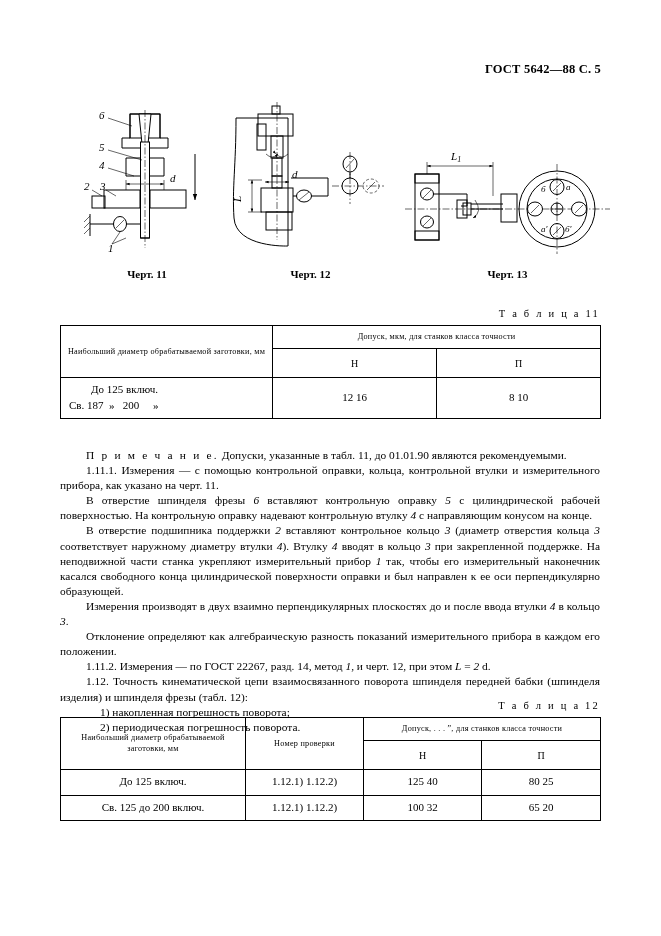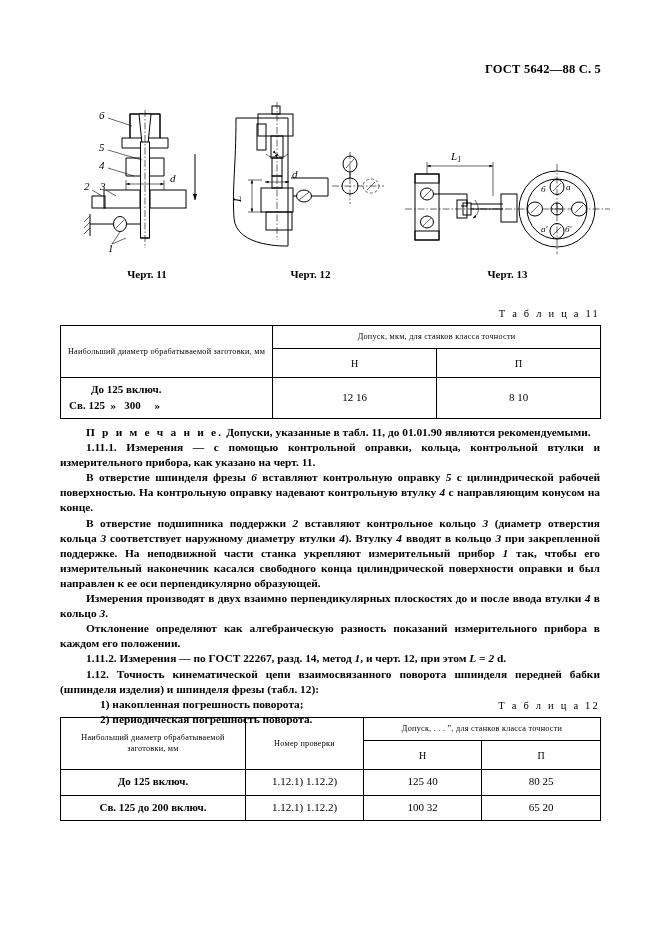--- a/index.html
+++ b/index.html
@@ -109,21 +109,20 @@
     text-align: center;
     font-size: 11px;
     line-height: 1.42;
     padding: 4px 10px 5px;
   }
   table.gost .range-cell {
     font-size: 11px;
     line-height: 1.42;
     padding: 4px 6px 5px;
     text-align: center;
-    font-weight: bold;
   }
   table.gost .range-cell .r-line { display: block; white-space: pre; }
   table.gost .range-cell.lead-in { text-align: left; padding-left: 8px; }
 
   
   table.gost { border-top: 1.9px solid #000; }
   table.gost tr.head-last > td { border-bottom: 1.9px solid #000; }
   table.gost tr.head-first > td { border-top: 1.9px solid #000; margin-top: 44px; }
   table.gost tr:last-child > td { border-bottom: 1px solid #000; }
 
@@ -360,36 +359,36 @@
           <td rowspan="2" class="hdr-cell">Наибольший диаметр обрабатываемой заготовки, мм</td>
           <td colspan="2" class="hdr-cell">Допуск, мкм, для станков класса точности</td>
         </tr>
         <tr class="head-last">
           <td class="cls-cell">Н</td>
           <td class="cls-cell">П</td>
         </tr>
         <tr>
           <td class="range-cell lead-in">
             <span class="r-line">        До 125 включ.</span>
-            <span class="r-line">Св. 125  »   300     »</span>
+            <span class="r-line">Св. 187  »   200     »</span>
           </td>
           <td class="data-cell">
             <span class="r-line">12</span>
             <span class="r-line">16</span>
           </td>
           <td class="data-cell">
             <span class="r-line">8</span>
             <span class="r-line">10</span>
           </td>
         </tr>
       </tbody>
     </table>
   </div>
 
-  <div class="body-text" style="top:425px;font-weight:bold;">
+  <div class="body-text" style="top:448px;">
     <p class="noindent" style="text-indent:26px;"><span class="sp">П р и м е ч а н и е.</span><span> Допуски, указанные в табл. 11, до 01.01.90 являются рекомендуемыми.</span></p>
     <p style="margin-top:0;">1.11.1. Измерения — с помощью контрольной оправки, кольца, контрольной втулки и измерительного прибора, как указано на черт. 11.</p>
     <p>В отверстие шпинделя фрезы <i class="it">6</i> вставляют контрольную оправку <i class="it">5</i> с цилиндрической рабочей поверхностью. На контрольную оправку надевают контрольную втулку <i class="it">4</i> с направляющим конусом на конце.</p>
     <p>В отверстие подшипника поддержки <i class="it">2</i> вставляют контрольное кольцо <i class="it">3</i> (диаметр отверстия кольца <i class="it">3</i> соответствует наружному диаметру втулки <i class="it">4</i>). Втулку <i class="it">4</i> вводят в кольцо <i class="it">3</i> при закрепленной поддержке. На неподвижной части станка укрепляют измерительный прибор <i class="it">1</i> так, чтобы его измерительный наконечник касался свободного конца цилиндрической поверхности оправки и был направлен к ее оси перпендикулярно образующей.</p>
     <p>Измерения производят в двух взаимно перпендикулярных плоскостях до и после ввода втулки <i class="it">4</i> в кольцо <i class="it">3</i>.</p>
     <p>Отклонение определяют как алгебраическую разность показаний измерительного прибора в каждом его положении.</p>
     <p>1.11.2. Измерения — по ГОСТ 22267, разд. 14, метод <i class="it">1</i>, и черт. 12, при этом <i class="it">L</i> = <i class="it">2</i> d.</p>
     <p>1.12. Точность кинематической цепи взаимосвязанного поворота шпинделя передней бабки (шпинделя изделия) и шпинделя фрезы (табл. 12):</p>
     <p class="list-item" style="text-indent:40px;">1) накопленная погрешность поворота;</p>
     <p class="list-item" style="text-indent:40px;">2) периодическая погрешность поворота.</p>

